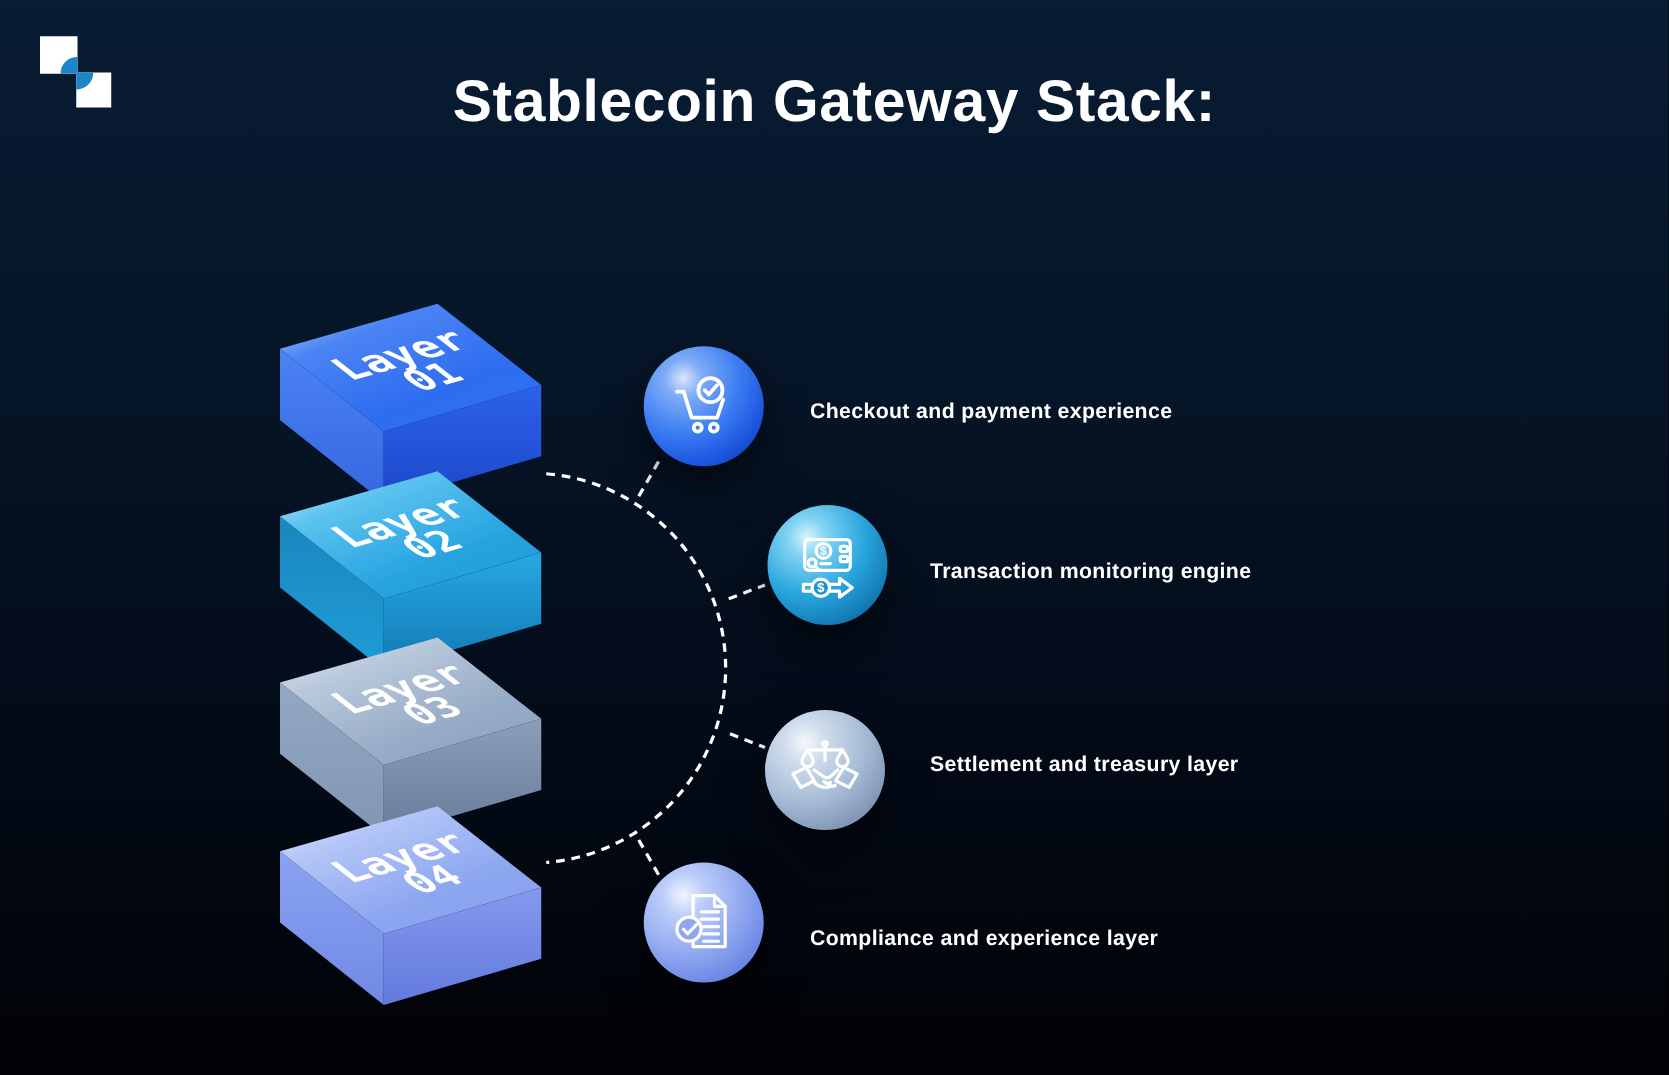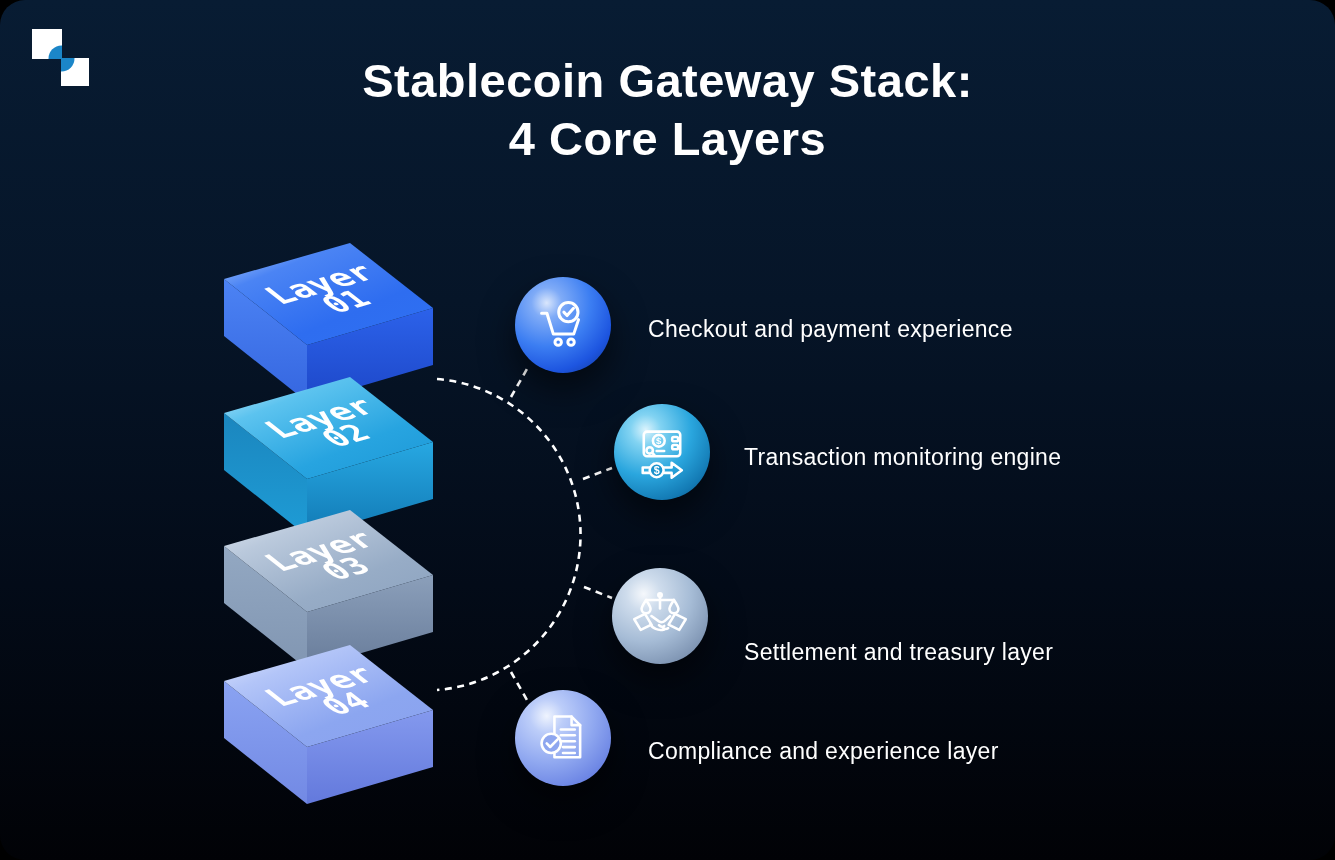--- a/index.html
+++ b/index.html
@@ -1,20 +1,19 @@
 <!DOCTYPE html>
 <html><head>
 <meta charset="utf-8">
 <style>
   html,body{margin:0;padding:0;background:#000;}
   .canvas{
     position:relative;width:1335px;height:860px;overflow:hidden;
     background:linear-gradient(180deg,#081c33 0%,#061528 35%,#030b18 68%,#010206 100%);
     font-family:"Liberation Sans",sans-serif;
-    border-radius:25px;
   }
   .logo{position:absolute;left:0;top:0;}
   .title{
     position:absolute;top:52px;left:0;width:100%;
     text-align:center;color:#ffffff;font-weight:800;
     font-size:47px;line-height:58px;letter-spacing:.5px;
   }
   .scene{position:absolute;left:0;top:0;pointer-events:none;}
   .scene text{
     font-family:"DejaVu Sans Mono","Liberation Mono",monospace;
@@ -25,22 +24,22 @@
     position:absolute;width:96px;height:96px;border-radius:50%;
     display:flex;align-items:center;justify-content:center;
     box-shadow:0 16px 34px rgba(0,0,0,.55);
   }
   .sphere-1{background:radial-gradient(circle at 33% 27%,#d9e6fc 0%,#7fabf7 16%,#3c7ef2 46%,#1d55e0 72%,#12399b 94%);}
   .sphere-2{background:radial-gradient(circle at 33% 27%,#dcf4fd 0%,#82d3f2 16%,#2aa6de 48%,#137ab4 76%,#0a4c7c 95%);}
   .sphere-3{background:radial-gradient(circle at 33% 27%,#f5f8fc 0%,#cedcec 18%,#a6bcd6 50%,#8096b4 78%,#5d7190 96%);}
   .sphere-4{background:radial-gradient(circle at 33% 27%,#eff4fe 0%,#bccdf9 18%,#90a8f0 50%,#6c85e4 78%,#4c60c4 96%);}
   .glyph{display:block;}
   .item-label{
-    position:absolute;color:#ffffff;font-weight:normal;
-    font-size:23px;line-height:32px;letter-spacing:.3px;white-space:nowrap;
+    position:absolute;color:#ffffff;font-weight:bold;
+    font-size:17px;line-height:32px;letter-spacing:.3px;white-space:nowrap;
   }
 </style>
 </head>
 <body>
 
 <div class="canvas">
 
   <svg class="logo" width="120" height="120" viewBox="0 0 120 120">
     <defs>
       <clipPath id="logoClip">
@@ -48,21 +47,20 @@
         <rect x="61" y="58" width="28" height="28"></rect>
       </clipPath>
     </defs>
     <rect x="32" y="29" width="30" height="30" fill="#ffffff"></rect>
     <rect x="61" y="58" width="28" height="28" fill="#ffffff"></rect>
     <circle cx="61.5" cy="58.5" r="13" fill="#1b86c8" clip-path="url(#logoClip)"></circle>
   </svg>
 
   <header class="title">
     <div>Stablecoin Gateway Stack:</div>
-    <div>4 Core Layers</div>
   </header>
 
   <svg class="scene" width="1335" height="860" viewBox="0 0 1335 860">
     <defs>
       <linearGradient id="t1" x1="0" y1="0" x2="0.85" y2="1">
         <stop offset="0" stop-color="#bdd6fc"></stop>
           <stop offset="0.28" stop-color="#4b84f4"></stop>
         <stop offset="0.7" stop-color="#2e6df0"></stop>
           <stop offset="1" stop-color="#2f70f2"></stop>
       </linearGradient>
@@ -208,21 +206,21 @@
         <path d="M15 13 c-2.8 4.2 -4.2 6.3 -4.2 8.3 a4.2 4.2 0 0 0 8.4 0 c0 -2 -1.4 -4.1 -4.2 -8.3 z"></path>
         <path d="M41 13 c-2.8 4.2 -4.2 6.3 -4.2 8.3 a4.2 4.2 0 0 0 8.4 0 c0 -2 -1.4 -4.1 -4.2 -8.3 z"></path>
         <path d="M4 31 l10 -5 6 10 -10 5 z"></path>
         <path d="M52 31 l-10 -5 -6 10 10 5 z"></path>
         <path d="M20 28 l7 5 a4.5 4.5 0 0 0 5.5 -0.5 l5 -4.5"></path>
         <path d="M19 35 a10 8 0 0 0 13 5.5"></path>
         <path d="M27 36.5 q2.2 2.6 5 0.8"></path>
         <path d="M31 39 q2 2 4.6 0.4"></path>
       </svg>
     </div>
-    <div class="item-label" style="left:744px;top:636px">Settlement and treasury layer</div>
+    <div class="item-label" style="left:744px;top:596px">Settlement and treasury layer</div>
   </div>
 
   <div class="item">
     <div class="sphere sphere-4" style="left:515px;top:690px">
       <svg class="glyph" width="60" height="60" viewBox="0 0 56 56" stroke="#ffffff" stroke-width="2.4" fill="none" stroke-linecap="round" stroke-linejoin="round">
         <path d="M20 8 h16 l8 8 v30 h-24 z"></path>
         <path d="M36 8 v8 h8"></path>
         <path d="M26 20 h13"></path>
         <path d="M26 25.5 h13"></path>
         <path d="M26 31 h13"></path>

